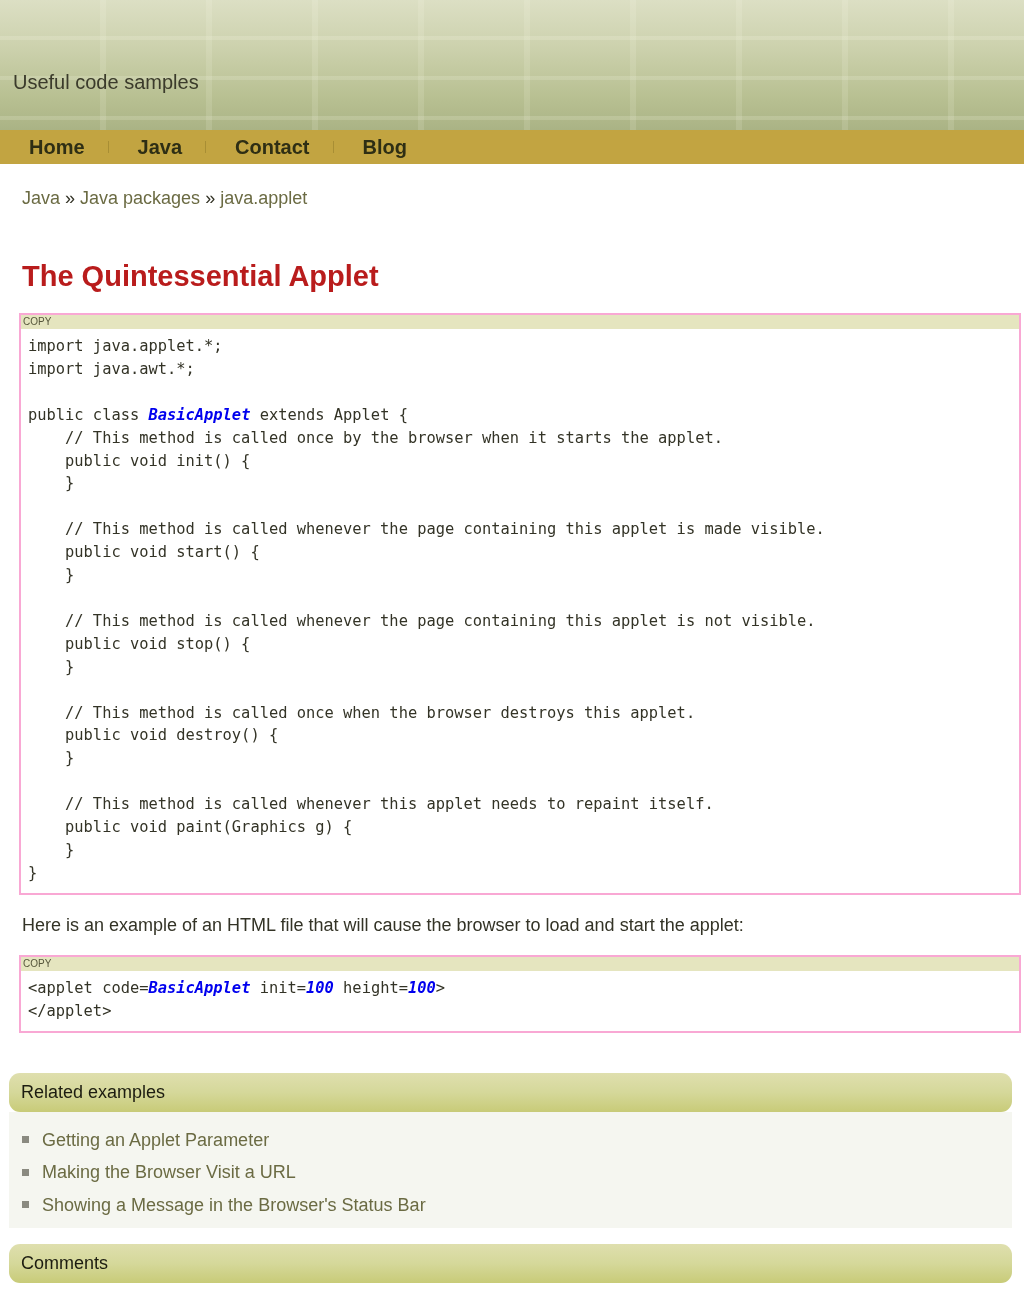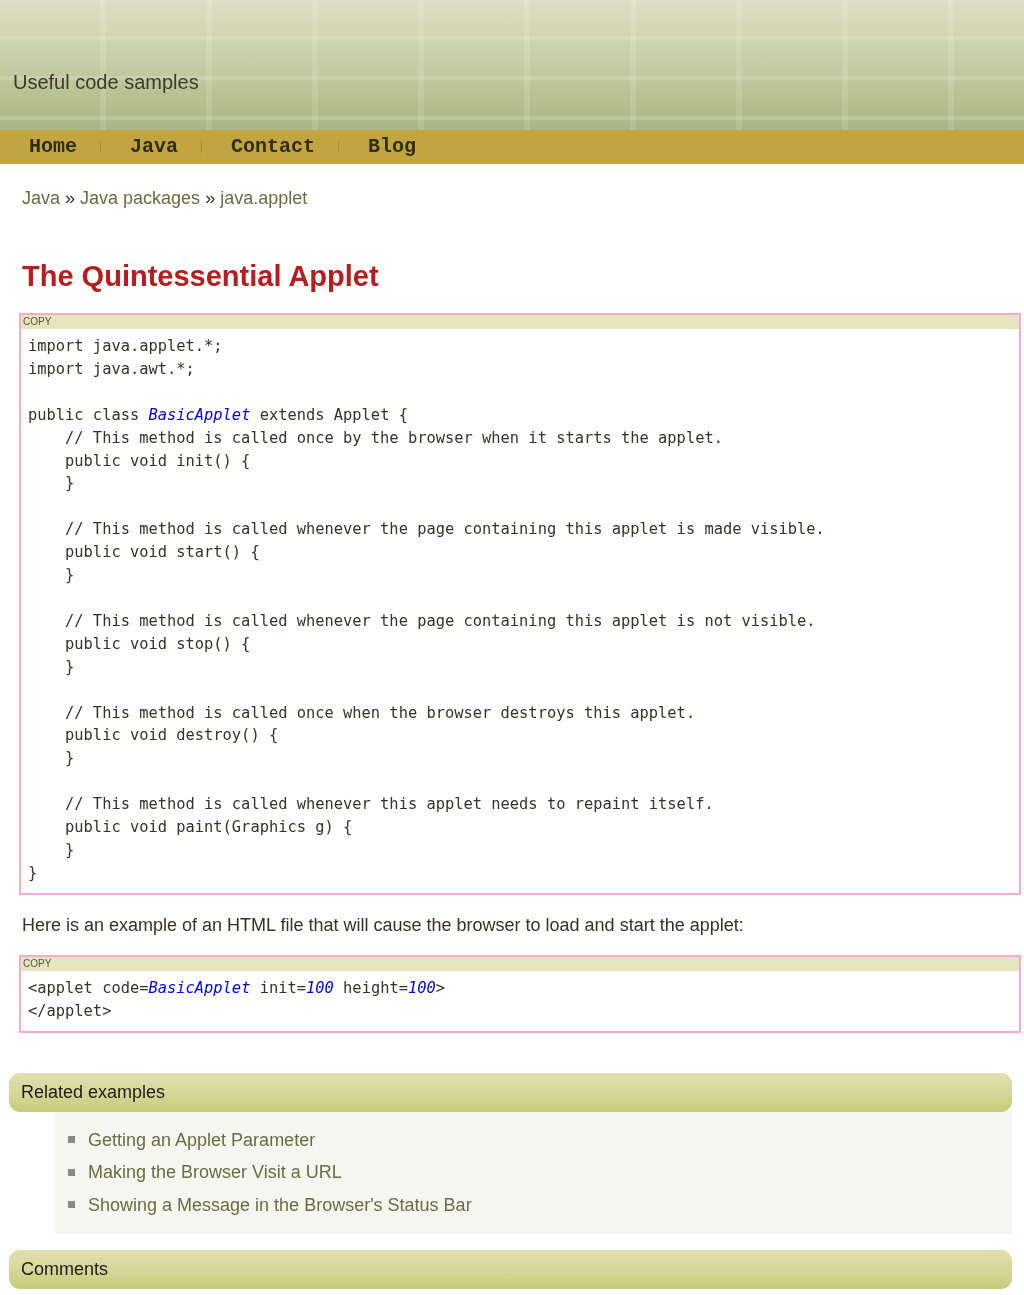--- a/index.html
+++ b/index.html
@@ -40,21 +40,20 @@
       font-size: 20px;
       color: #3b3b2b;
     }
     
     .nav {
       height: 34px;
       background: #c2a441;
       display: flex;
       align-items: center;
       padding-left: 29px;
-      font-family: Liberation Mono, monospace;
     }
     .nav a {
       font-weight: bold;
       font-size: 20px;
       color: #2e2e14;
       text-decoration: none;
       line-height: 34px;
     }
     .nav .sep {
       width: 1px; height: 12px;
@@ -104,42 +103,42 @@
       padding: 6px 8px 8px 7px;
       font-family: "DejaVu Sans Mono", monospace;
       font-size: 15.4px;
       line-height: 22.9px;
       color: #333326;
       white-space: pre;
     }
     .code-box .hl {
       color: #0000ee;
       font-style: italic;
+      font-weight: bold;
     }
     p.between {
       margin: 20px 0 0 0;
       font-size: 18px;
       color: #333326;
     }
     .code-box.second { margin-top: 19px; }
     
     .panel { margin: 0 12px 0 9px; }
     .panel-head {
       height: 39px;
       background: linear-gradient(180deg, #dfdfae 0%, #d5d89a 50%, #c8cb78 100%);
       font-size: 18px;
       line-height: 39px;
       padding-left: 12px;
       color: #1c1c10;
       border-radius: 11px;
     }
     .panel-body {
       background: #f5f6f0;
-      padding: 12px 0 13px 13px;
-      margin-left: 46px;
+      padding: 12px 0 7px 13px;
     }
     .panel-body ul { list-style: none; margin: 0; padding: 0; }
     .panel-body li {
       font-size: 18px;
       line-height: 32.5px;
       display: flex;
       align-items: center;
     }
     .panel-body li .bullet {
       width: 7px; height: 7px;

